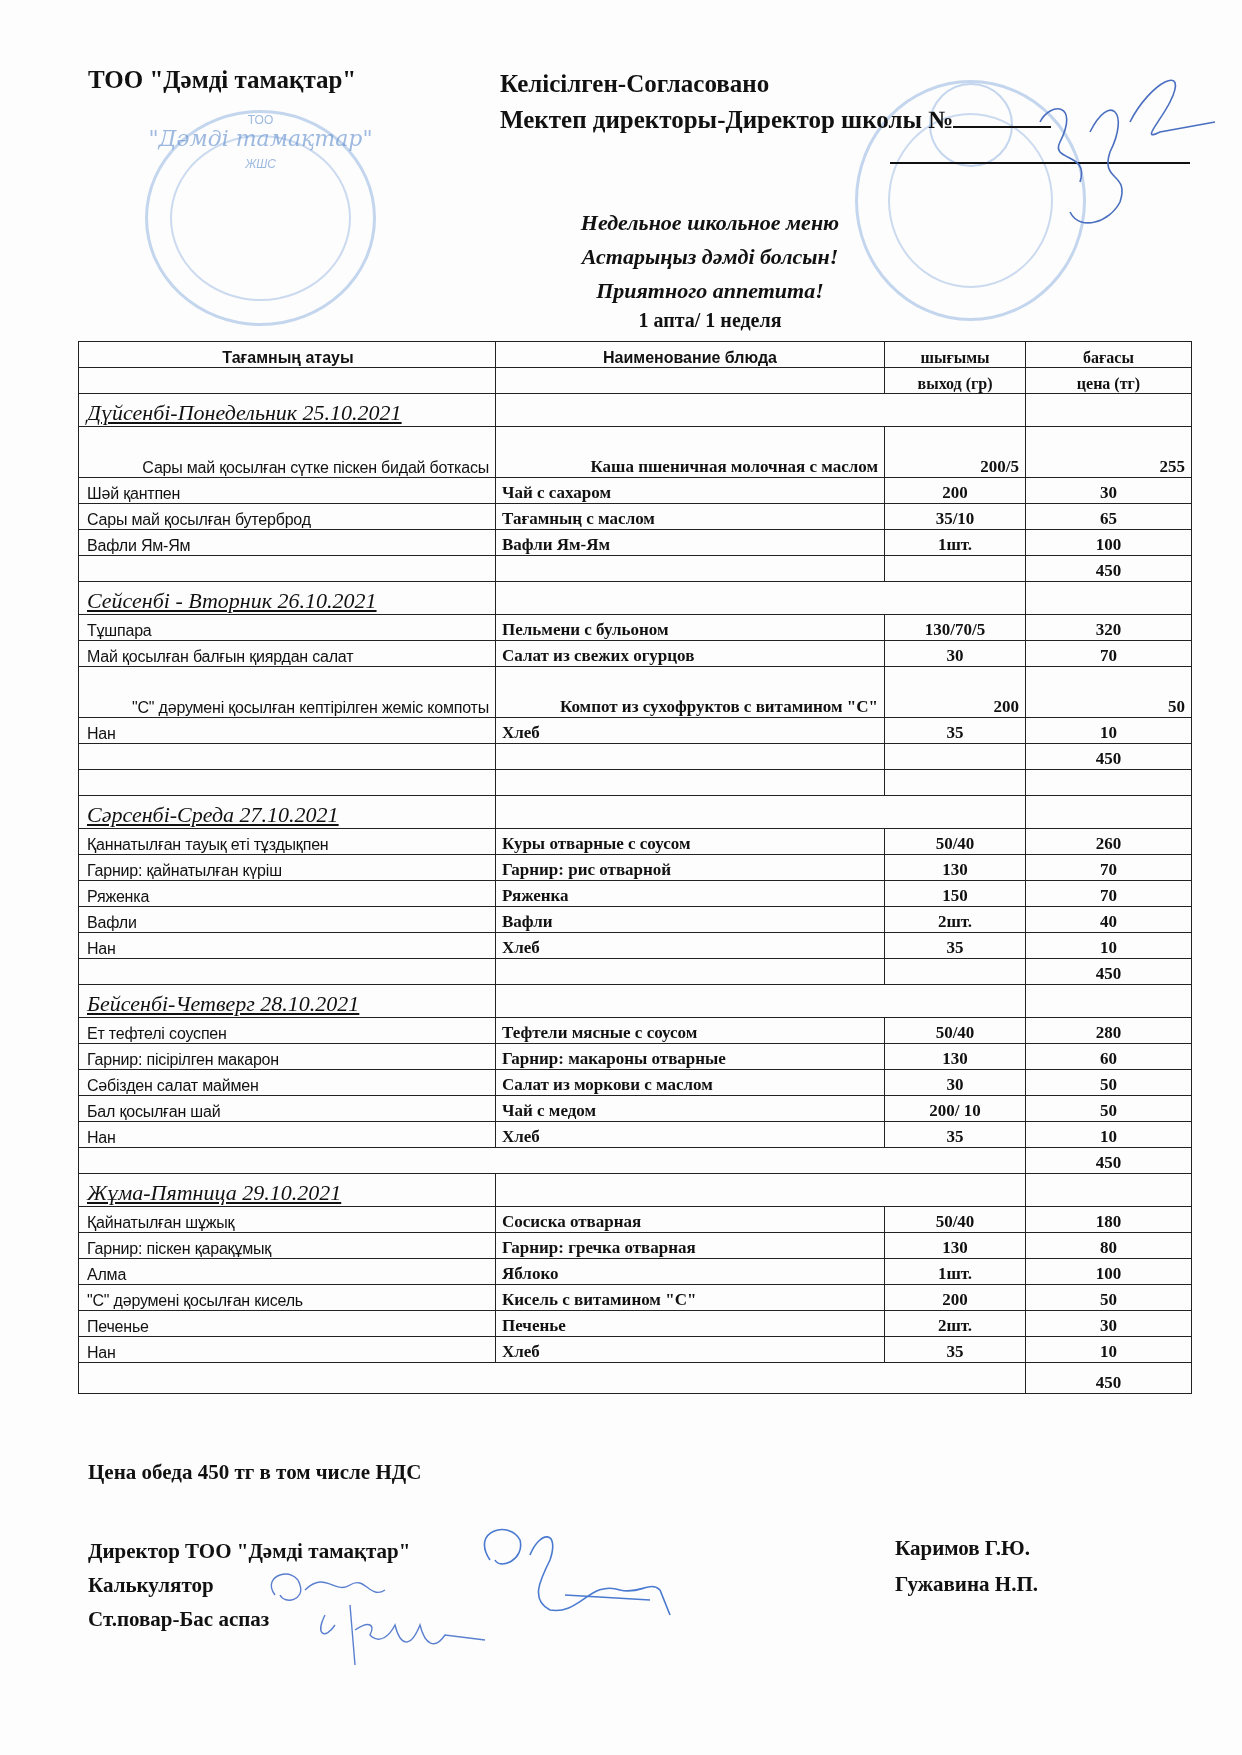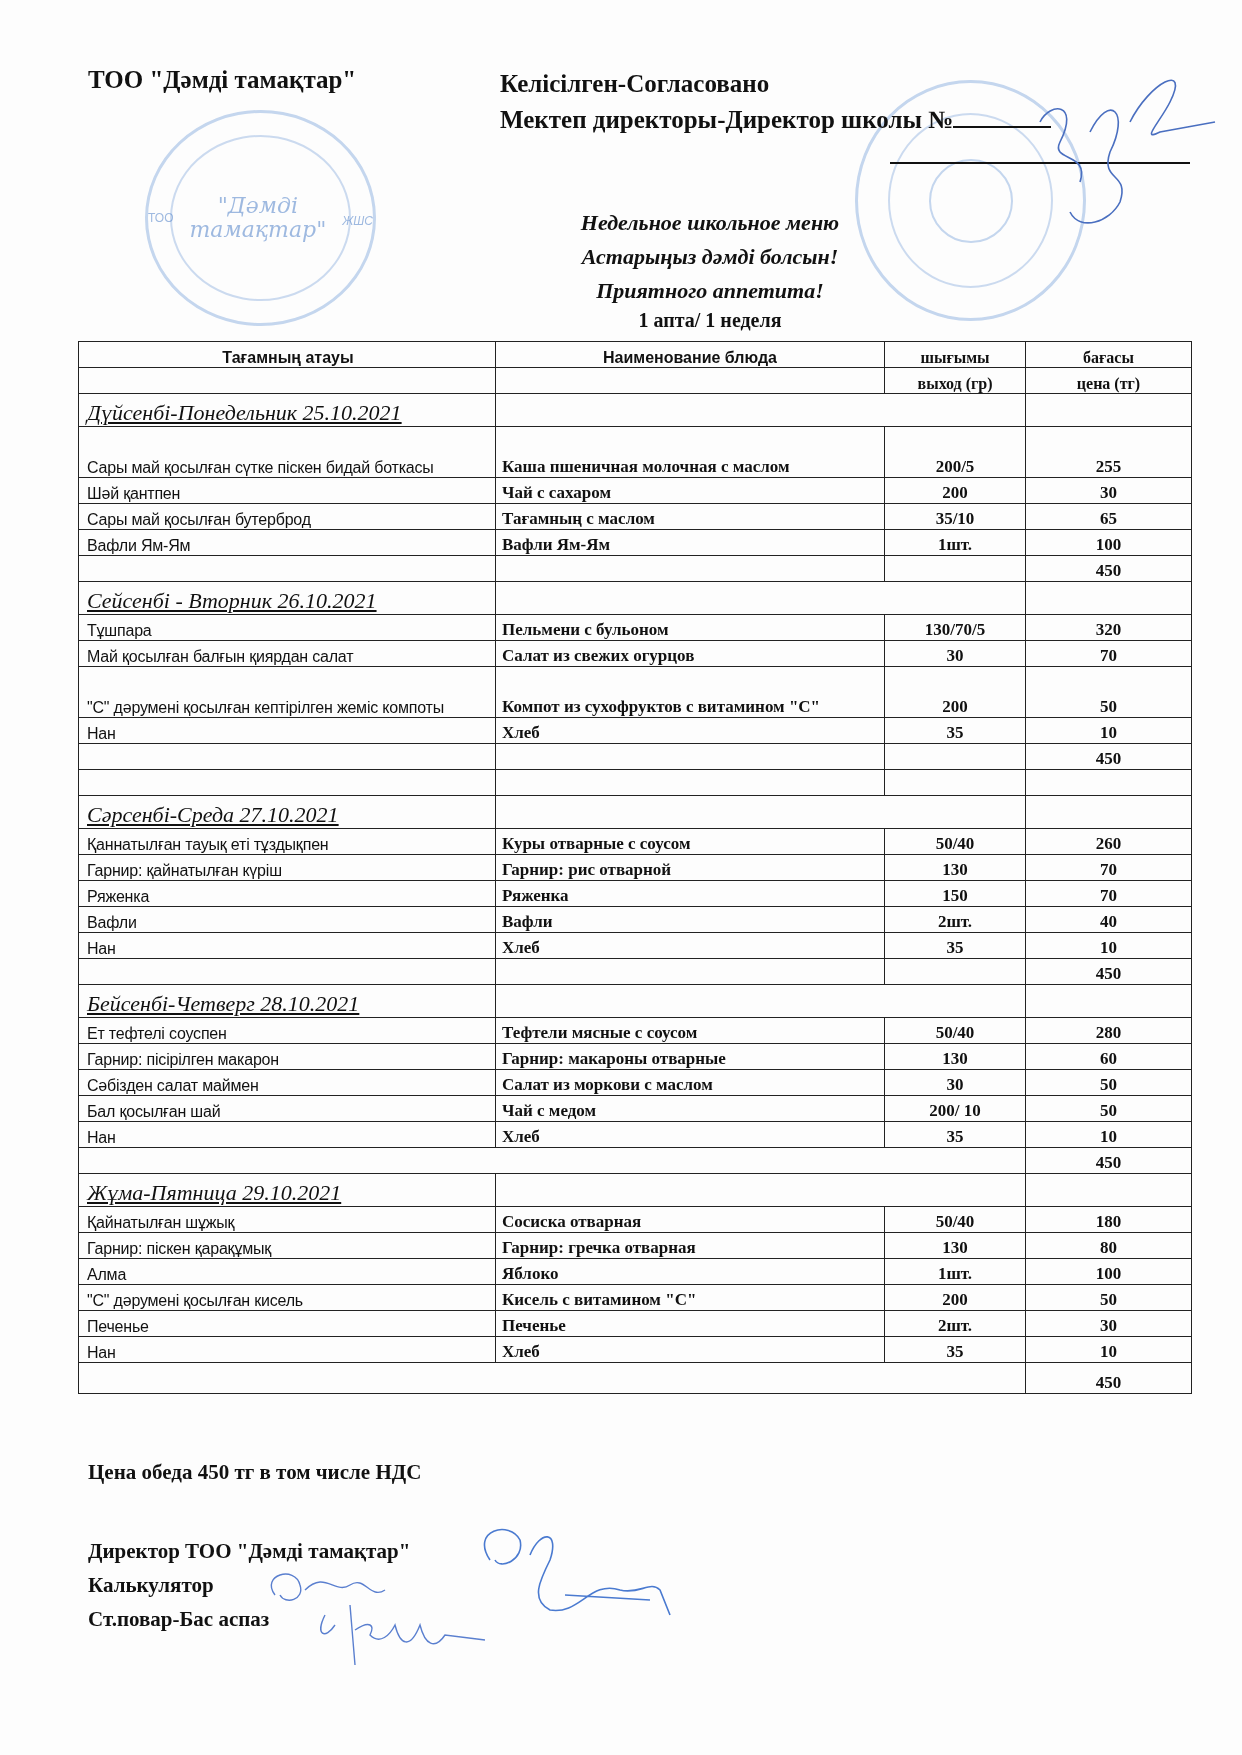--- a/index.html
+++ b/index.html
@@ -6,21 +6,21 @@
   body { width: 1242px; height: 1755px; position: relative; overflow: hidden;
          font-family: "Liberation Serif", serif; color: #111; }
   .page { position: absolute; inset: 0; background: #fdfdfd; }
 
   .org { position: absolute; left: 88px; top: 66px; font-size: 25px; font-weight: bold; }
   .approve { position: absolute; left: 500px; top: 66px; font-size: 25px; font-weight: bold; line-height: 36px; }
   .approve .blank { display: inline-block; width: 98px; border-bottom: 2px solid #111; height: 22px; vertical-align: baseline; }
   .sig-line { position: absolute; left: 890px; top: 162px; width: 300px; border-top: 2px solid #111; }
 
   .stamp { position: absolute; border-radius: 50%; border: 3px solid rgba(90,140,210,0.35);
-           display: flex; flex-direction: row; align-items: center; justify-content: center;
+           display: flex; flex-direction: column; align-items: center; 
            color: rgba(80,130,200,0.55); }
   .stamp-left { left: 145px; top: 110px; width: 225px; height: 210px; }
   .stamp-left::before { content: ""; position: absolute; inset: 22px; border-radius: 50%;
            border: 2px solid rgba(90,140,210,0.3); }
   .stamp-left .s-top { font-family: "Liberation Sans", sans-serif; font-size: 12px; }
   .stamp-left .s-name { font-family: "DejaVu Serif", serif; font-style: italic; font-size: 22px; line-height: 24px; text-align: center; }
   .stamp-left .s-bot { font-family: "Liberation Sans", sans-serif; font-size: 12px; margin-top: 6px; font-style: italic; }
   .stamp-right { left: 855px; top: 80px; width: 225px; height: 235px; }
   .stamp-right::before { content: ""; position: absolute; inset: 30px; border-radius: 50%;
            border: 2px solid rgba(90,140,210,0.3); }
@@ -36,21 +36,21 @@
   table.menu td.c1 { width: 402px; padding-left: 8px; }
   table.menu td.c2 { width: 376px; }
   table.menu td.c3 { width: 128px; text-align: center; }
   table.menu td.c4 { text-align: center; }
   table.menu tr.hdr td { font-weight: bold; text-align: center; font-size: 16px; }
   table.menu tr.hdr td.c1, table.menu tr.hdr td.c2 { font-family: "Liberation Sans", sans-serif; }
   table.menu tr.day td { height: 32px; margin-left: 9px; }
   table.menu tr.day td.c1 span { font-style: italic; font-size: 22px; text-decoration: underline; }
   table.menu tr.item td { font-weight: bold; }
   table.menu tr.item td.c1 { font-weight: normal; font-family: "Liberation Sans", sans-serif; font-size: 16px; letter-spacing: -0.2px; }
-  table.menu tr.item.tall td { height: 50px; }
+  table.menu tr.item.tall td { height: 50px; text-align: right; }
   table.menu tr.total td { font-weight: bold; }
   table.menu tr.total.big td { height: 30px; }
 
   .footer-price { position: absolute; left: 88px; top: 1460px; font-size: 21px; font-weight: bold; }
   .signers { position: absolute; left: 88px; top: 1534px; font-size: 21px; font-weight: bold; line-height: 34px; }
   .names { position: absolute; left: 895px; top: 1530px; font-size: 21px; font-weight: bold; line-height: 36px; }
   .sig { position: absolute; }
 </style>
 </head>
 <body>
@@ -305,20 +305,24 @@
       </tbody>
   </table>
 
   <div class="footer-price">Цена обеда 450 тг в том числе НДС</div>
 
   <div class="signers">
     <div>Директор ТОО "Дәмді тамақтар"</div>
     <div>Калькулятор</div>
     <div>Ст.повар-Бас аспаз</div>
   </div>
+  <div class="names">
+    <div>Каримов Г.Ю.</div>
+    <div>Гужавина Н.П.</div>
+  </div>
 
   <svg class="sig" style="left:470px;top:1520px" width="230" height="110">
     <path d="M20 40 C 0 10, 40 0, 50 20 C 55 40, 30 50, 25 40 M 60 35 C 70 10, 90 10, 80 40 C 70 60, 60 80, 80 90 C 110 95, 120 60, 150 70 C 170 75, 180 60, 190 70 L 200 95 M 95 75 L 180 80" fill="none" stroke="#4a7ad0" stroke-width="1.6"></path>
   </svg>
   <svg class="sig" style="left:255px;top:1565px" width="160" height="50">
     <path d="M20 30 C 5 10, 40 0, 45 20 C 50 35, 30 40, 25 30 M 50 25 C 70 5, 80 30, 95 20 C 110 10, 115 35, 130 25" fill="none" stroke="#5a7fcf" stroke-width="1.4"></path>
   </svg>
   <svg class="sig" style="left:315px;top:1595px" width="180" height="80">
     <path d="M10 20 C 0 40, 10 45, 20 30 M 35 10 L 40 70 M 40 35 C 55 25, 60 30, 55 40 C 65 50, 75 40, 80 30 C 85 50, 95 55, 105 30 C 110 50, 120 55, 130 40 L 170 45" fill="none" stroke="#5a7fcf" stroke-width="1.4"></path>
   </svg>

